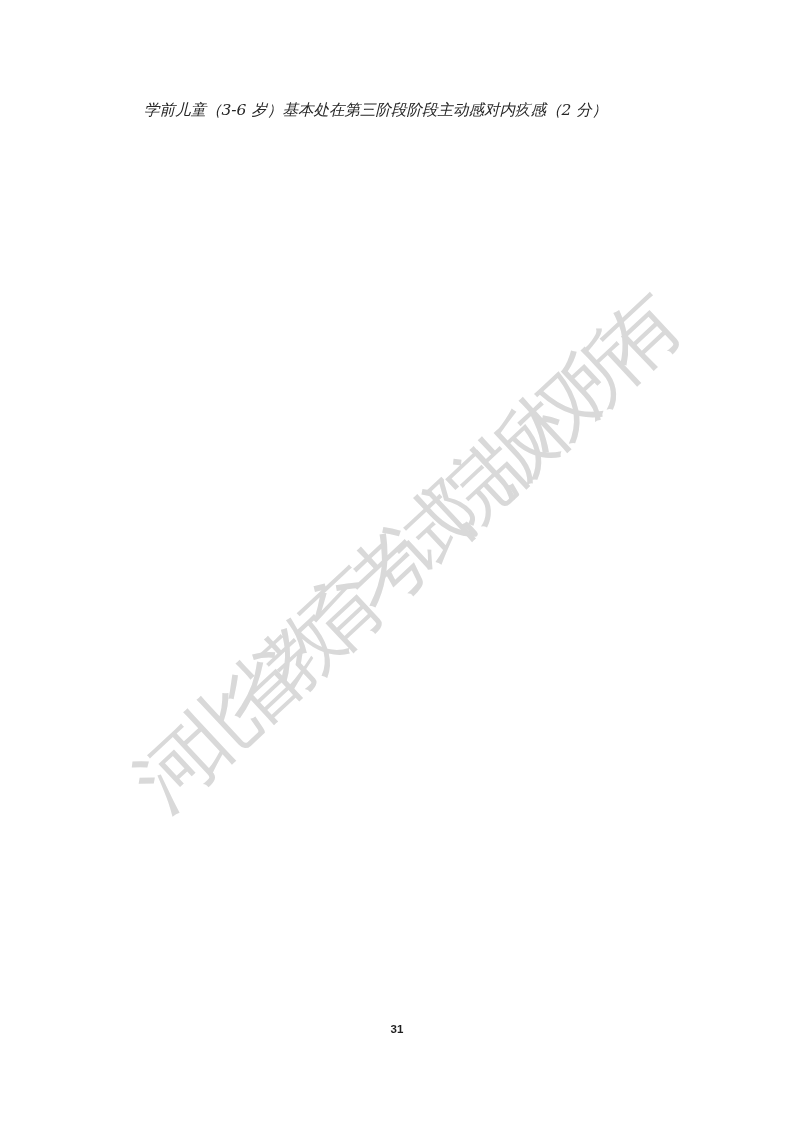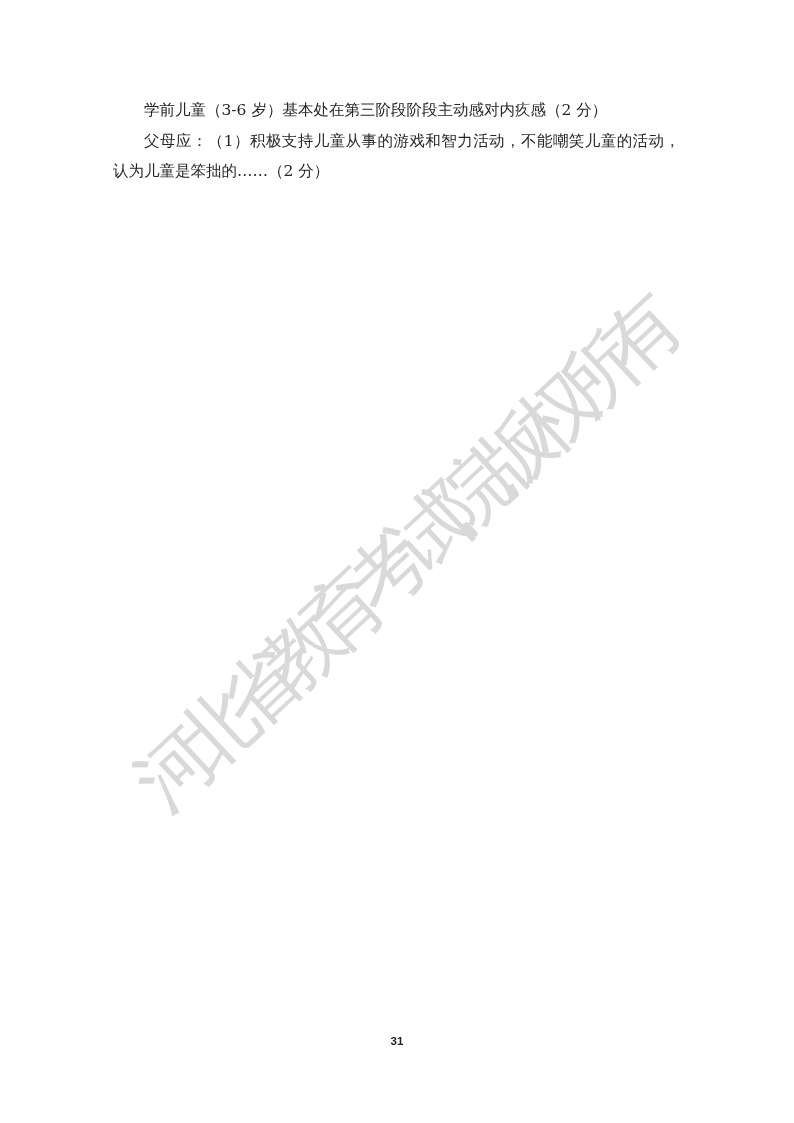--- a/index.html
+++ b/index.html
@@ -41,44 +41,42 @@
     z-index: 1;
     color: #262626;
     font-size: 15.5px;
     line-height: 30.7px;
     text-align: justify;
   }
   .content p {
     margin: 0;
     padding: 0;
   }
-  .indent-2 { text-indent: 2em; }
+  .indent-2 { text-indent: 2em; font-style: italic; }
   .indent-5a { text-indent: 5.3em; }
   .indent-5b { text-indent: 4.9em; }
   .page-number {
     position: absolute;
     left: 0;
     top: 1023px;
     width: 100%;
     text-align: center;
     font-family: "Liberation Sans", sans-serif;
     font-size: 11.5px;
     font-weight: 700;
     color: #1f1f1f;
     z-index: 1;
-    margin-top: 12px;
   }
 </style>
 </head>
 <body>
 
 <div class="page">
 
   <div class="watermark">河北省教育考试院版权所有</div>
 
   <div class="content">
     <p class="indent-2">学前儿童（3-6 岁）基本处在第三阶段阶段主动感对内疚感（2 分）</p>
-    <p class="indent-2">父母应：（1）积极支持儿童从事的游戏和智力活动，不能嘲笑儿童的活动，认为儿童是笨拙的……（2 分）</p>
   </div>
 
   <div class="page-number">31</div>
 
 </div>
 
 </body></html>

